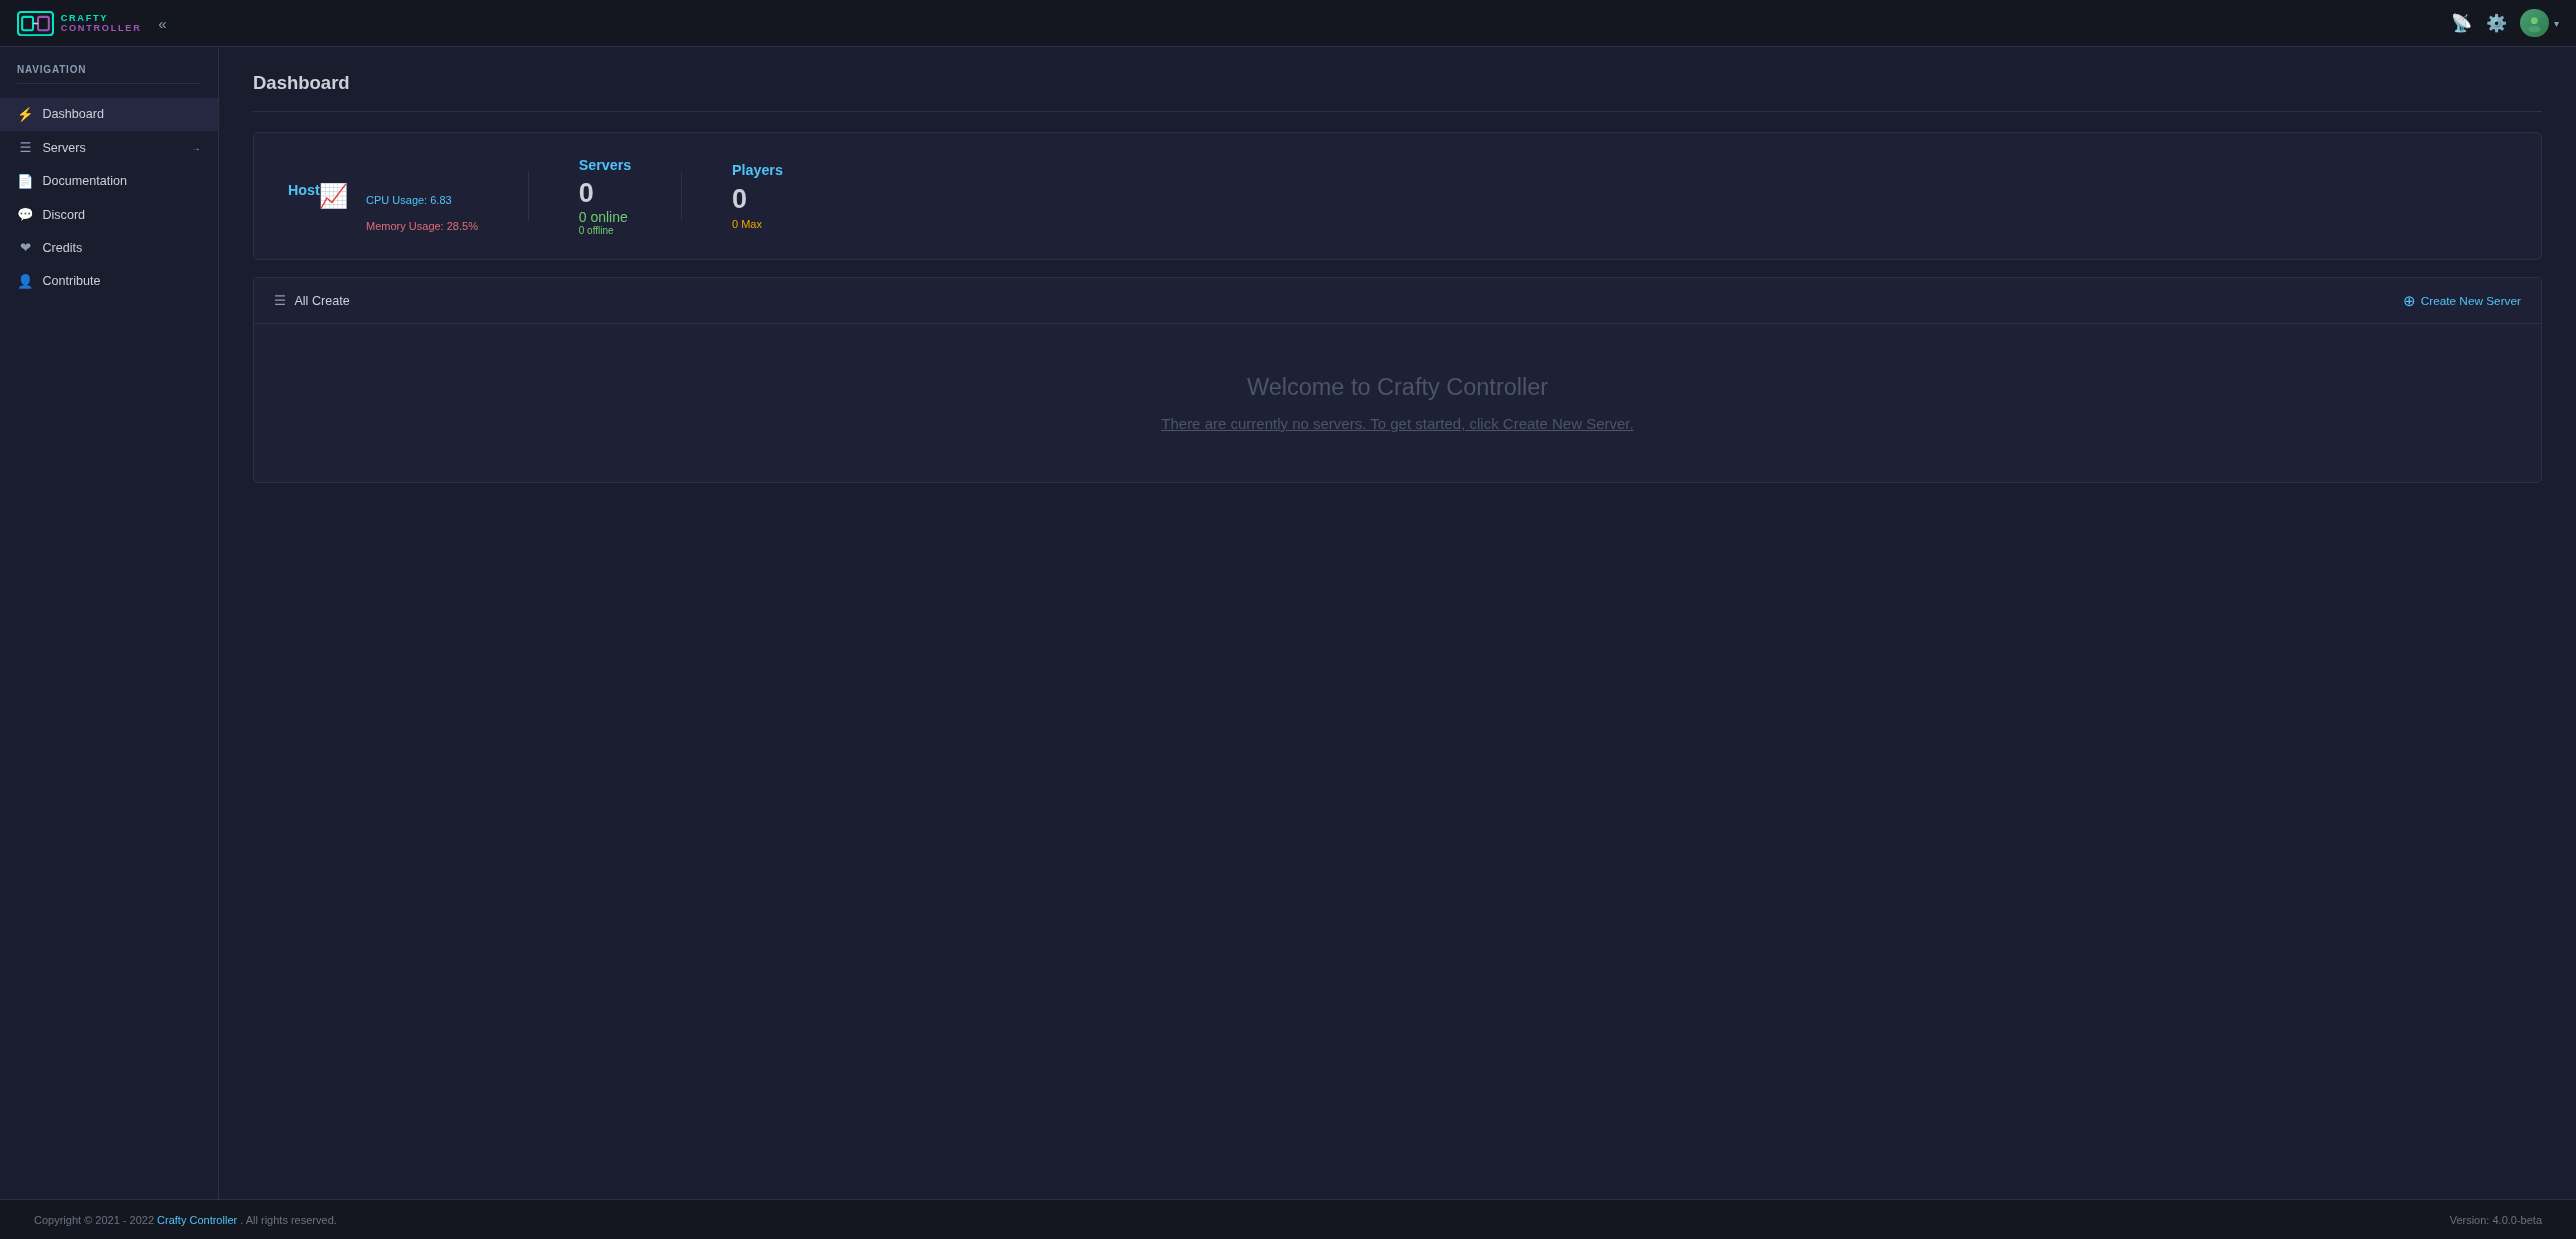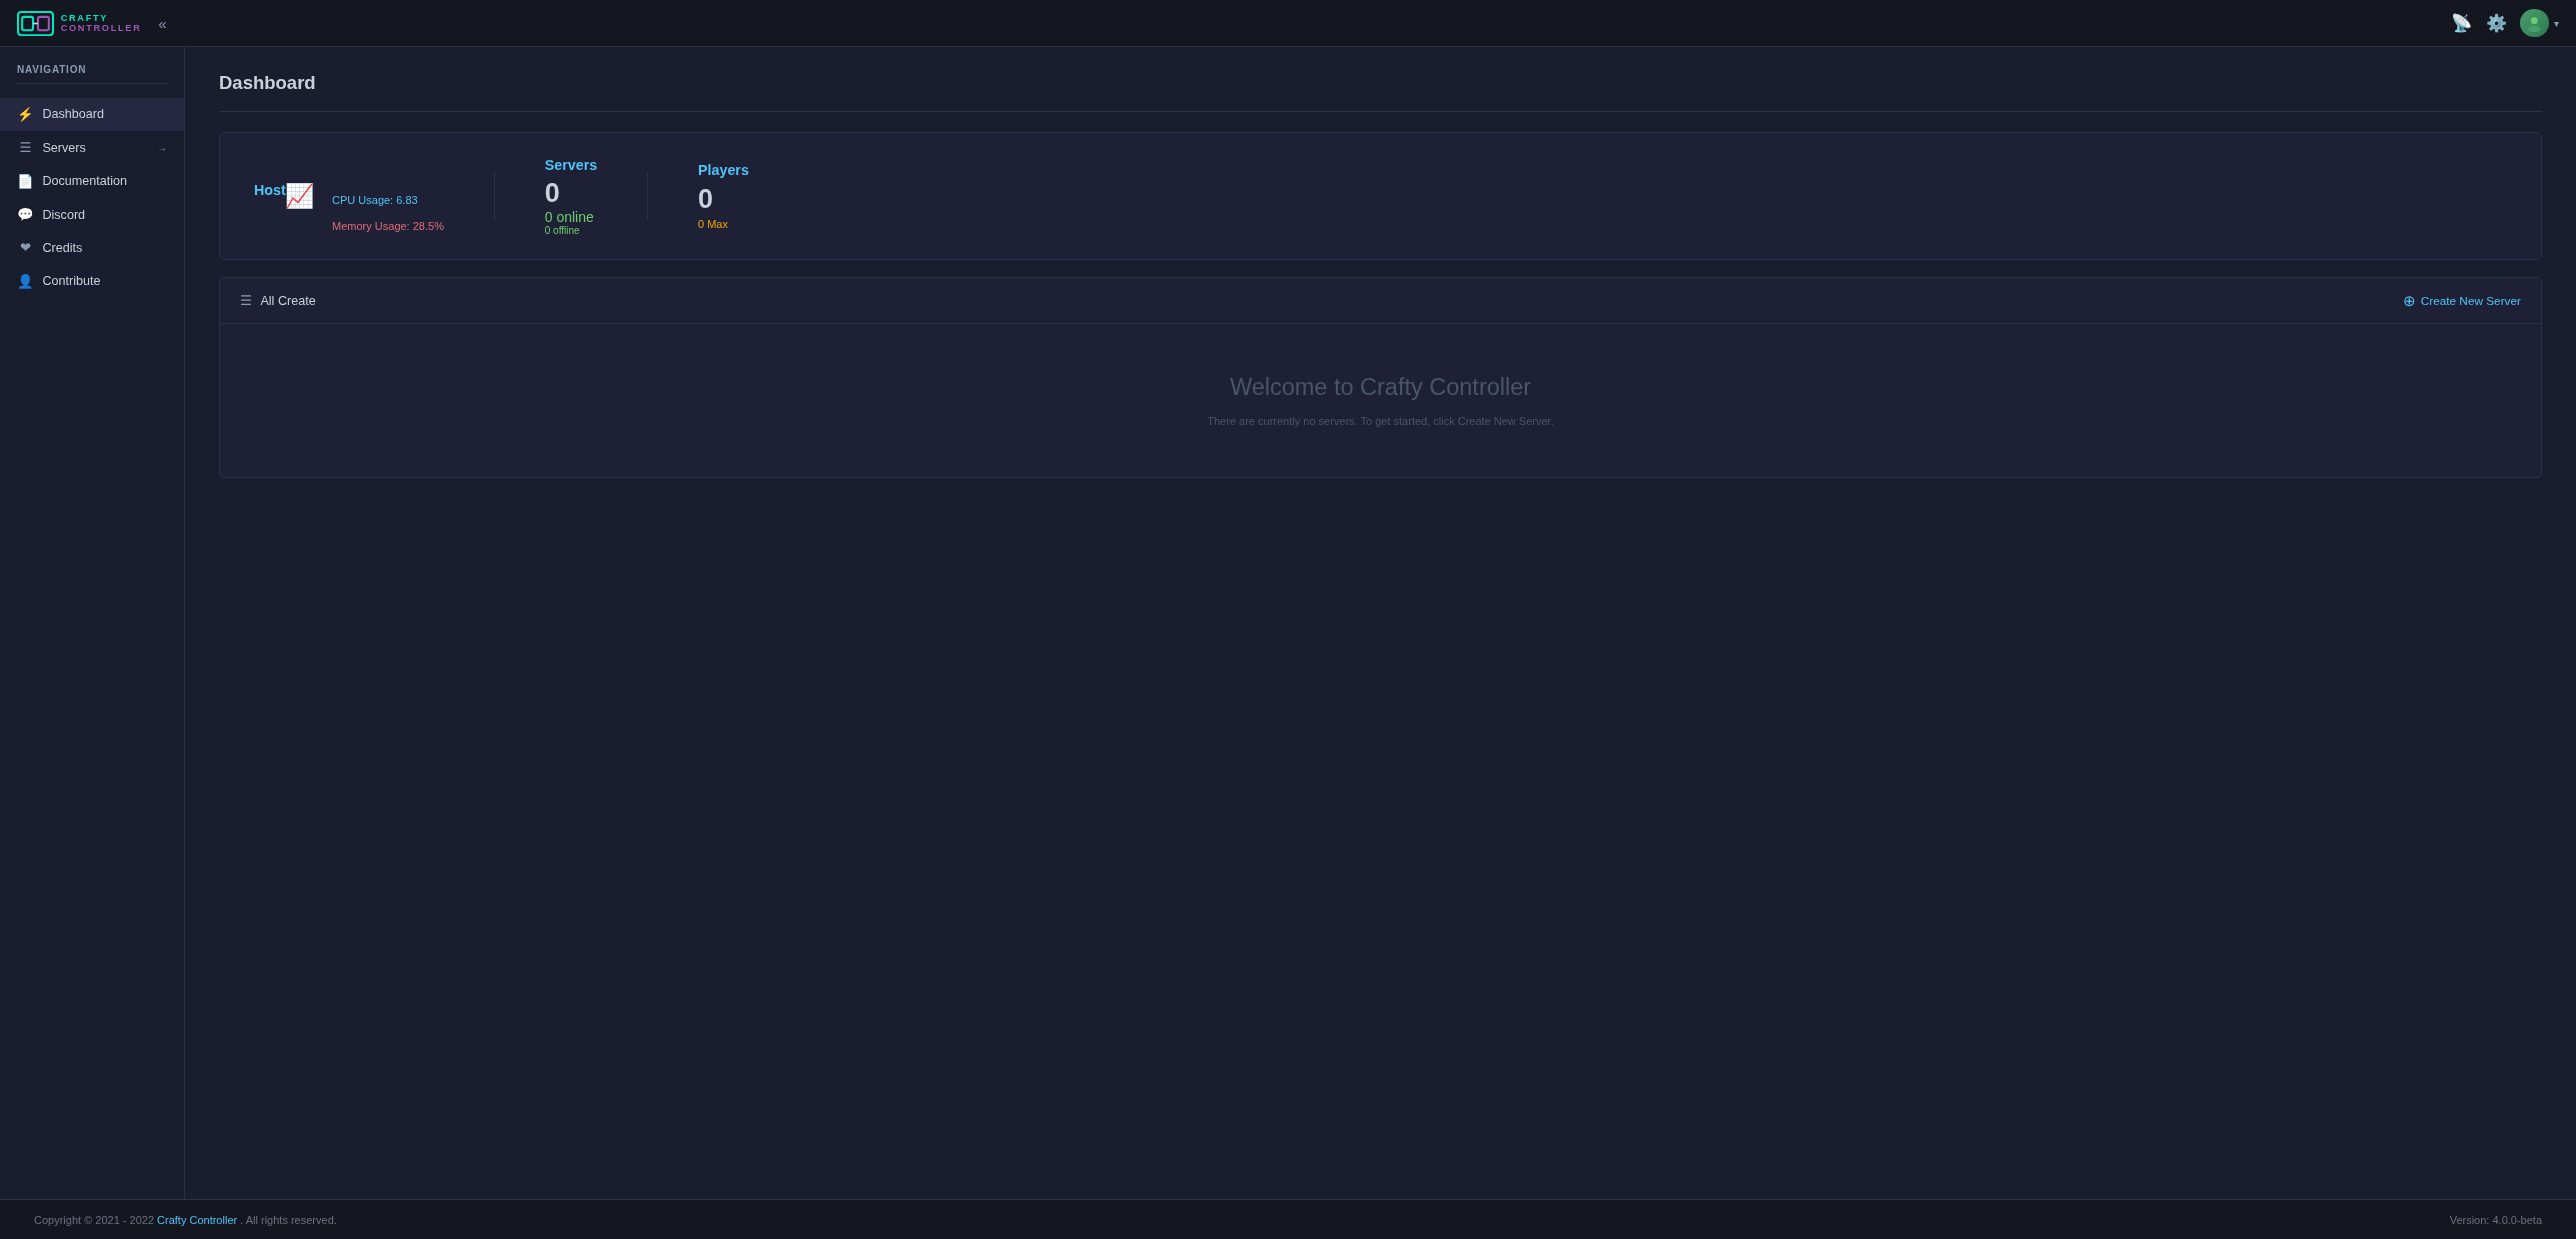--- a/index.html
+++ b/index.html
@@ -93,21 +93,21 @@
       color: #8b9bb4;
       font-size: 10px;
     }
     
     .main-layout {
       display: flex;
       flex: 1;
     }
     
     .sidebar {
-      width: 185px;
+      width: 219px;
       background: #1a1d2e;
       border-right: 0.8px solid #2d3148;
       flex-shrink: 0;
       padding-top: 17px;
     }
     .sidebar-section-label {
       font-size: 10px;
       color: #8b9bb4;
       text-transform: uppercase;
       letter-spacing: 0.8px;
@@ -280,22 +280,23 @@
       padding: 50px 34px;
       text-align: center;
     }
     .empty-title {
       font-size: 23.5px;
       color: #4a5568;
       margin-bottom: 13.4px;
       font-weight: 500;
     }
     .empty-subtitle {
-      font-size: 11px;
+      font-size: 15px;
       color: #4a5568;
+      text-decoration: underline;
     }
     
     .footer {
       background: #151720;
       border-top: 0.8px solid #2d3148;
       padding: 13.4px 34px;
       display: flex;
       justify-content: space-between;
       align-items: center;
       font-size: 11px;

